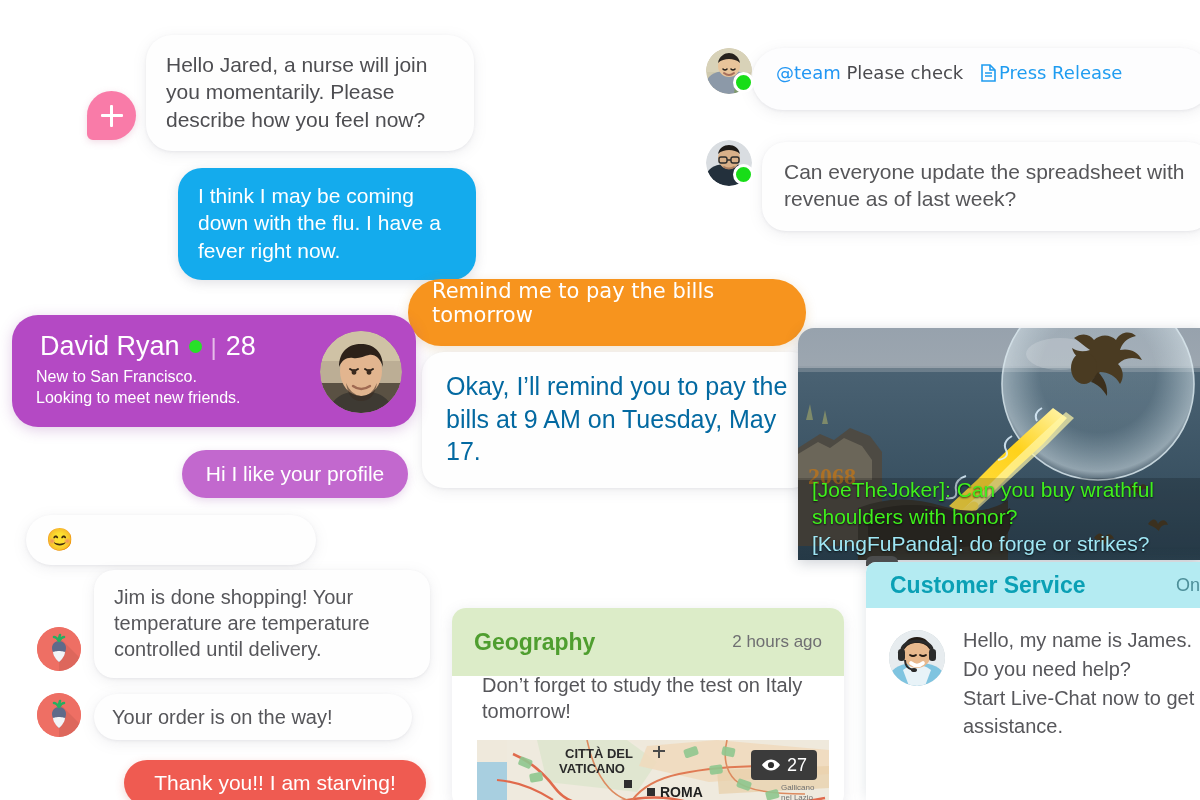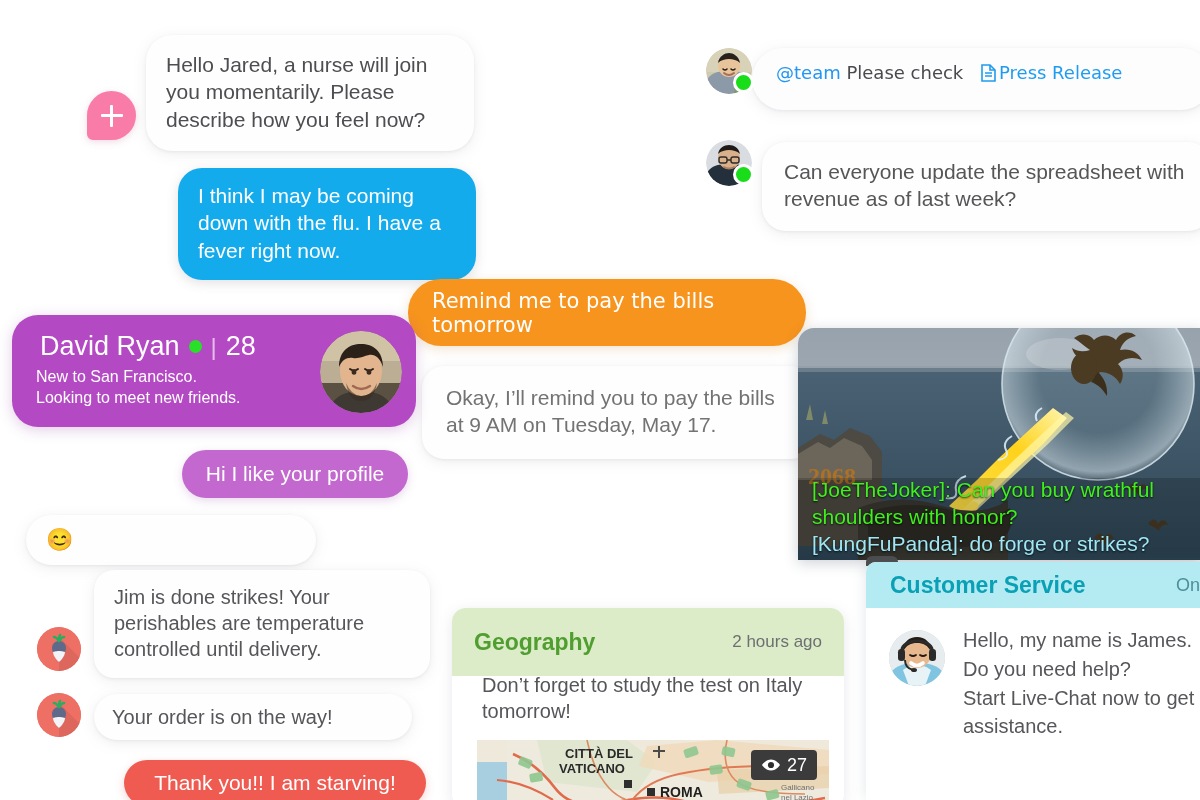--- a/index.html
+++ b/index.html
@@ -74,27 +74,27 @@
   }
   .tdot{
     position:absolute;width:15px;height:15px;border-radius:50%;
     background:#18dd18;border:3px solid #fff;box-sizing:content-box;
   }
 
   
   #reminder-bubble{
     left:408px;top:279px;width:398px;height:67px;
     background:#f7941e;color:#fff;border-radius:33px;
-    display:flex;align-items:center;padding-left:24px;
+    display:flex;padding-left:24px;
     font-size:21px;font-family:"DejaVu Sans", sans-serif;
     box-shadow:0 3px 12px rgba(190,130,40,.22);
   }
   #reply-bubble{
-    left:422px;top:366px;width:392px;padding:18px 22px 20px 24px;
-    font-size:21px;color:#737373;border-radius:22px;
+    left:422px;top:352px;width:392px;padding:18px 22px 20px 24px;
+    font-size:25px;color:#0369a1;border-radius:22px;
   }
 
   
   #profile-card{
     left:12px;top:315px;width:404px;height:112px;
     background:#b449c4;border-radius:26px 26px 26px 26px;
     box-shadow:0 3px 14px rgba(140,60,160,.25);
     color:#fff;
   }
   #profile-name-row{
@@ -331,21 +331,21 @@
 
   <div class="abs" id="profile-msg-out">
     <span>Hi I like your profile</span>
   </div>
 
   <div class="bub abs" id="profile-msg-in">
     <span class="emoji">😊</span>
   </div>
 
   <div class="bub abs" id="grocery-bubble-1">
-    <span>Jim is done strikes! Your perishables are temperature controlled until delivery.</span>
+    <span>Jim is done shopping! Your temperature are temperature controlled until delivery.</span>
   </div>
 
   <div class="veg-avatar" style="left:37px;top:627px;">
     <svg viewBox="0 0 44 44" width="44" height="44" aria-hidden="true">
       <circle cx="22" cy="22" r="22" fill="#ee6f64"></circle>
       <path d="M22 10l22 22v12H22z" fill="#000" opacity=".07"></path>
       <path d="M22 14c4 0 7 3 7 7 0 6-7 14-7 14s-7-8-7-14c0-4 3-7 7-7z" fill="#5f6a8a"></path>
       <path d="M22 24c3 0 6 1 6 1 0 5-6 10-6 10s-6-5-6-10c0 0 3-1 6-1z" fill="#f2f4f7"></path>
       <path d="M22 14c0-4 1-6 1-6M22 14c-2-3-4-4-5-4M22 14c2-3 4-4 5-4" stroke="#27ae60" stroke-width="2.6" fill="none" stroke-linecap="round"></path>
     </svg>

